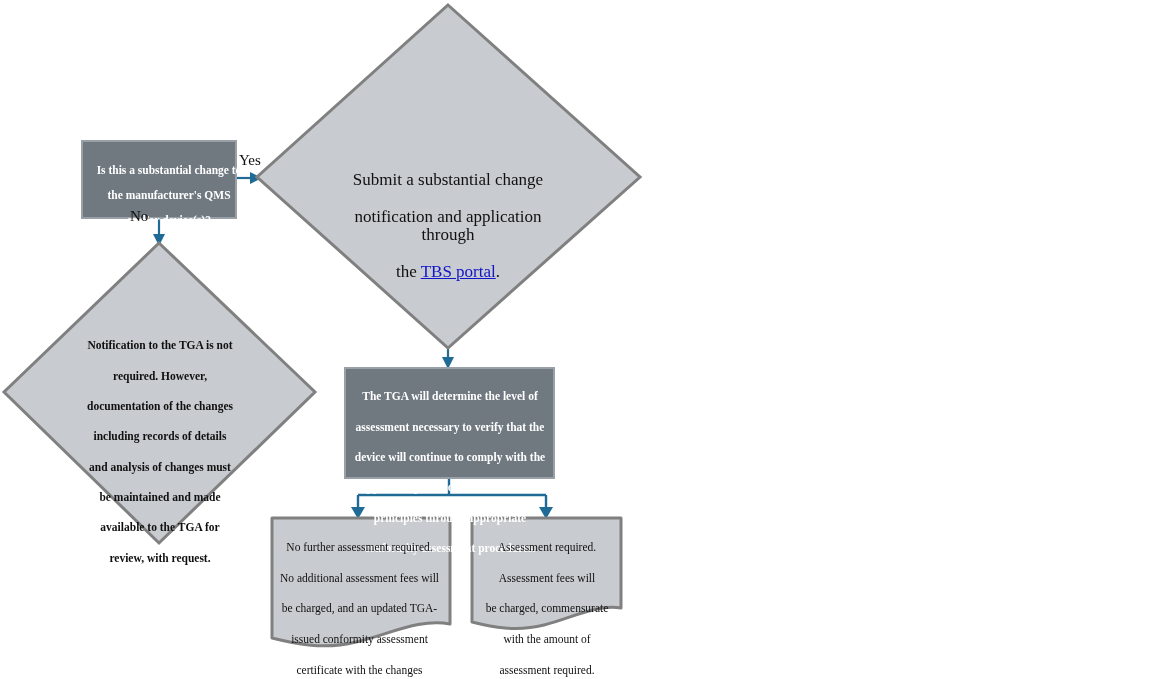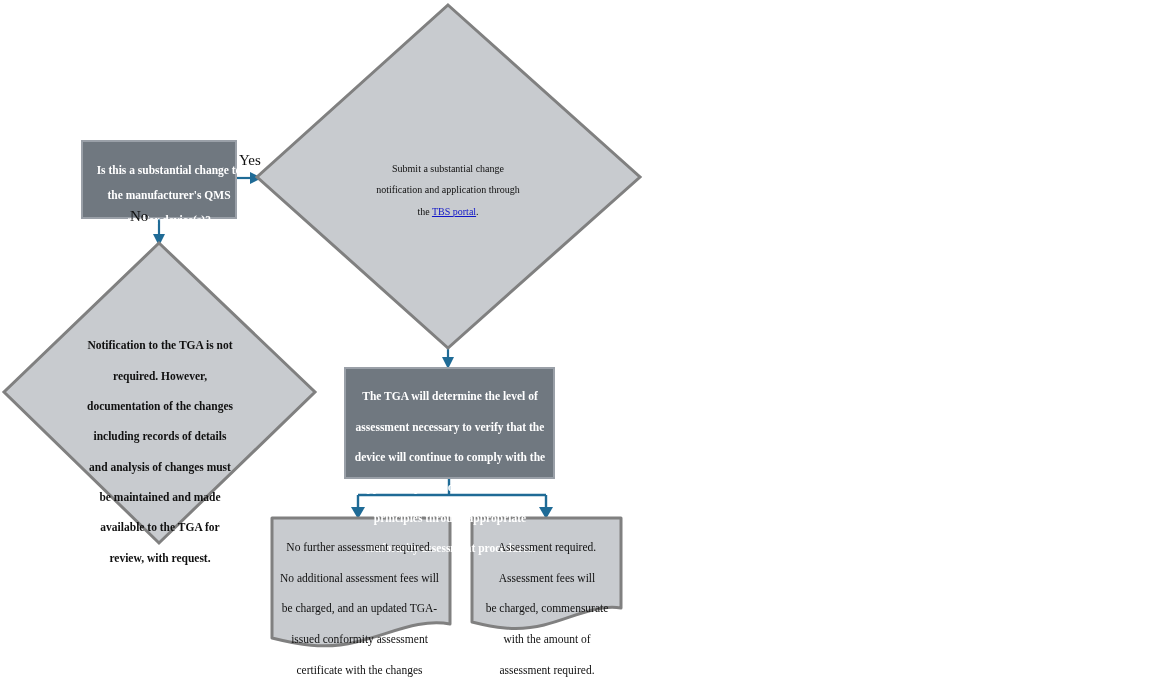--- a/index.html
+++ b/index.html
@@ -43,21 +43,21 @@
     color: #ffffff;
     font-size: 11.5px;
     font-weight: bold;
   }
 
   .txt-submit {
     left: 338px;
     top: 153px;
     width: 220px;
     color: #101010;
-    font-size: 10px;
+    font-size: 17px;
   }
 
   .txt-submit a {
     color: #1015c8;
   }
 
   .txt-noneed {
     left: 74px;
     top: 323px;
     width: 172px;

